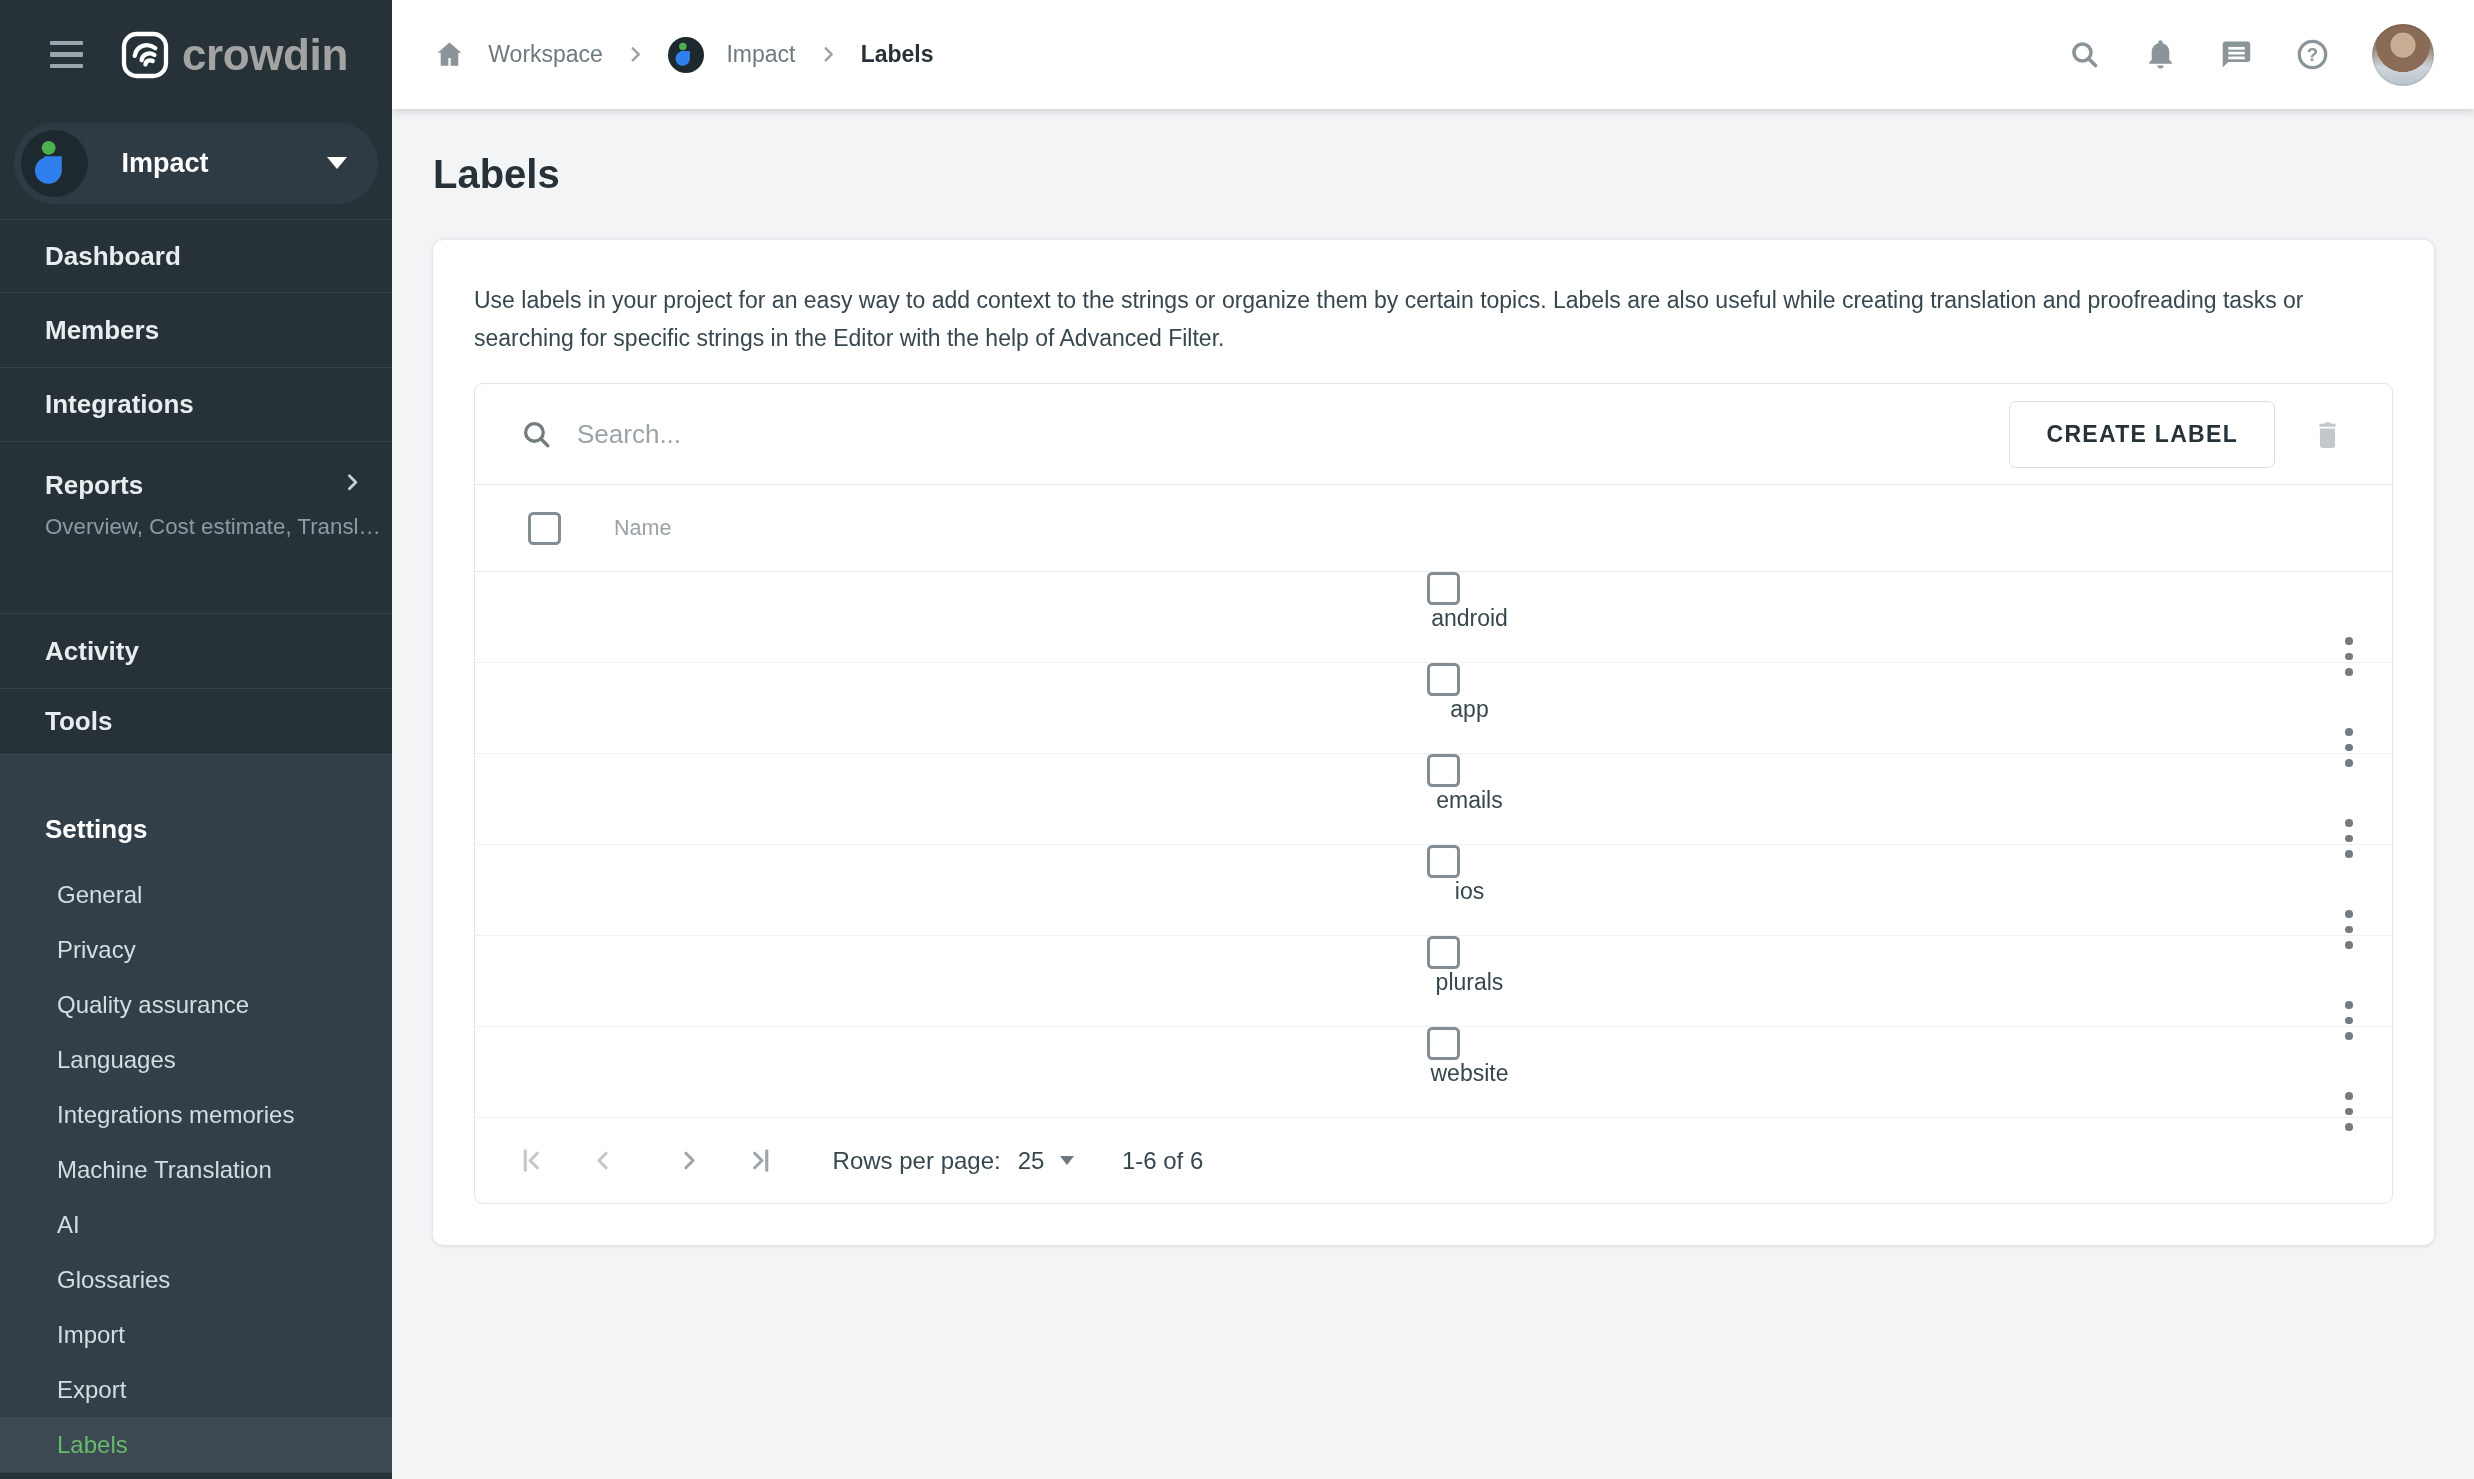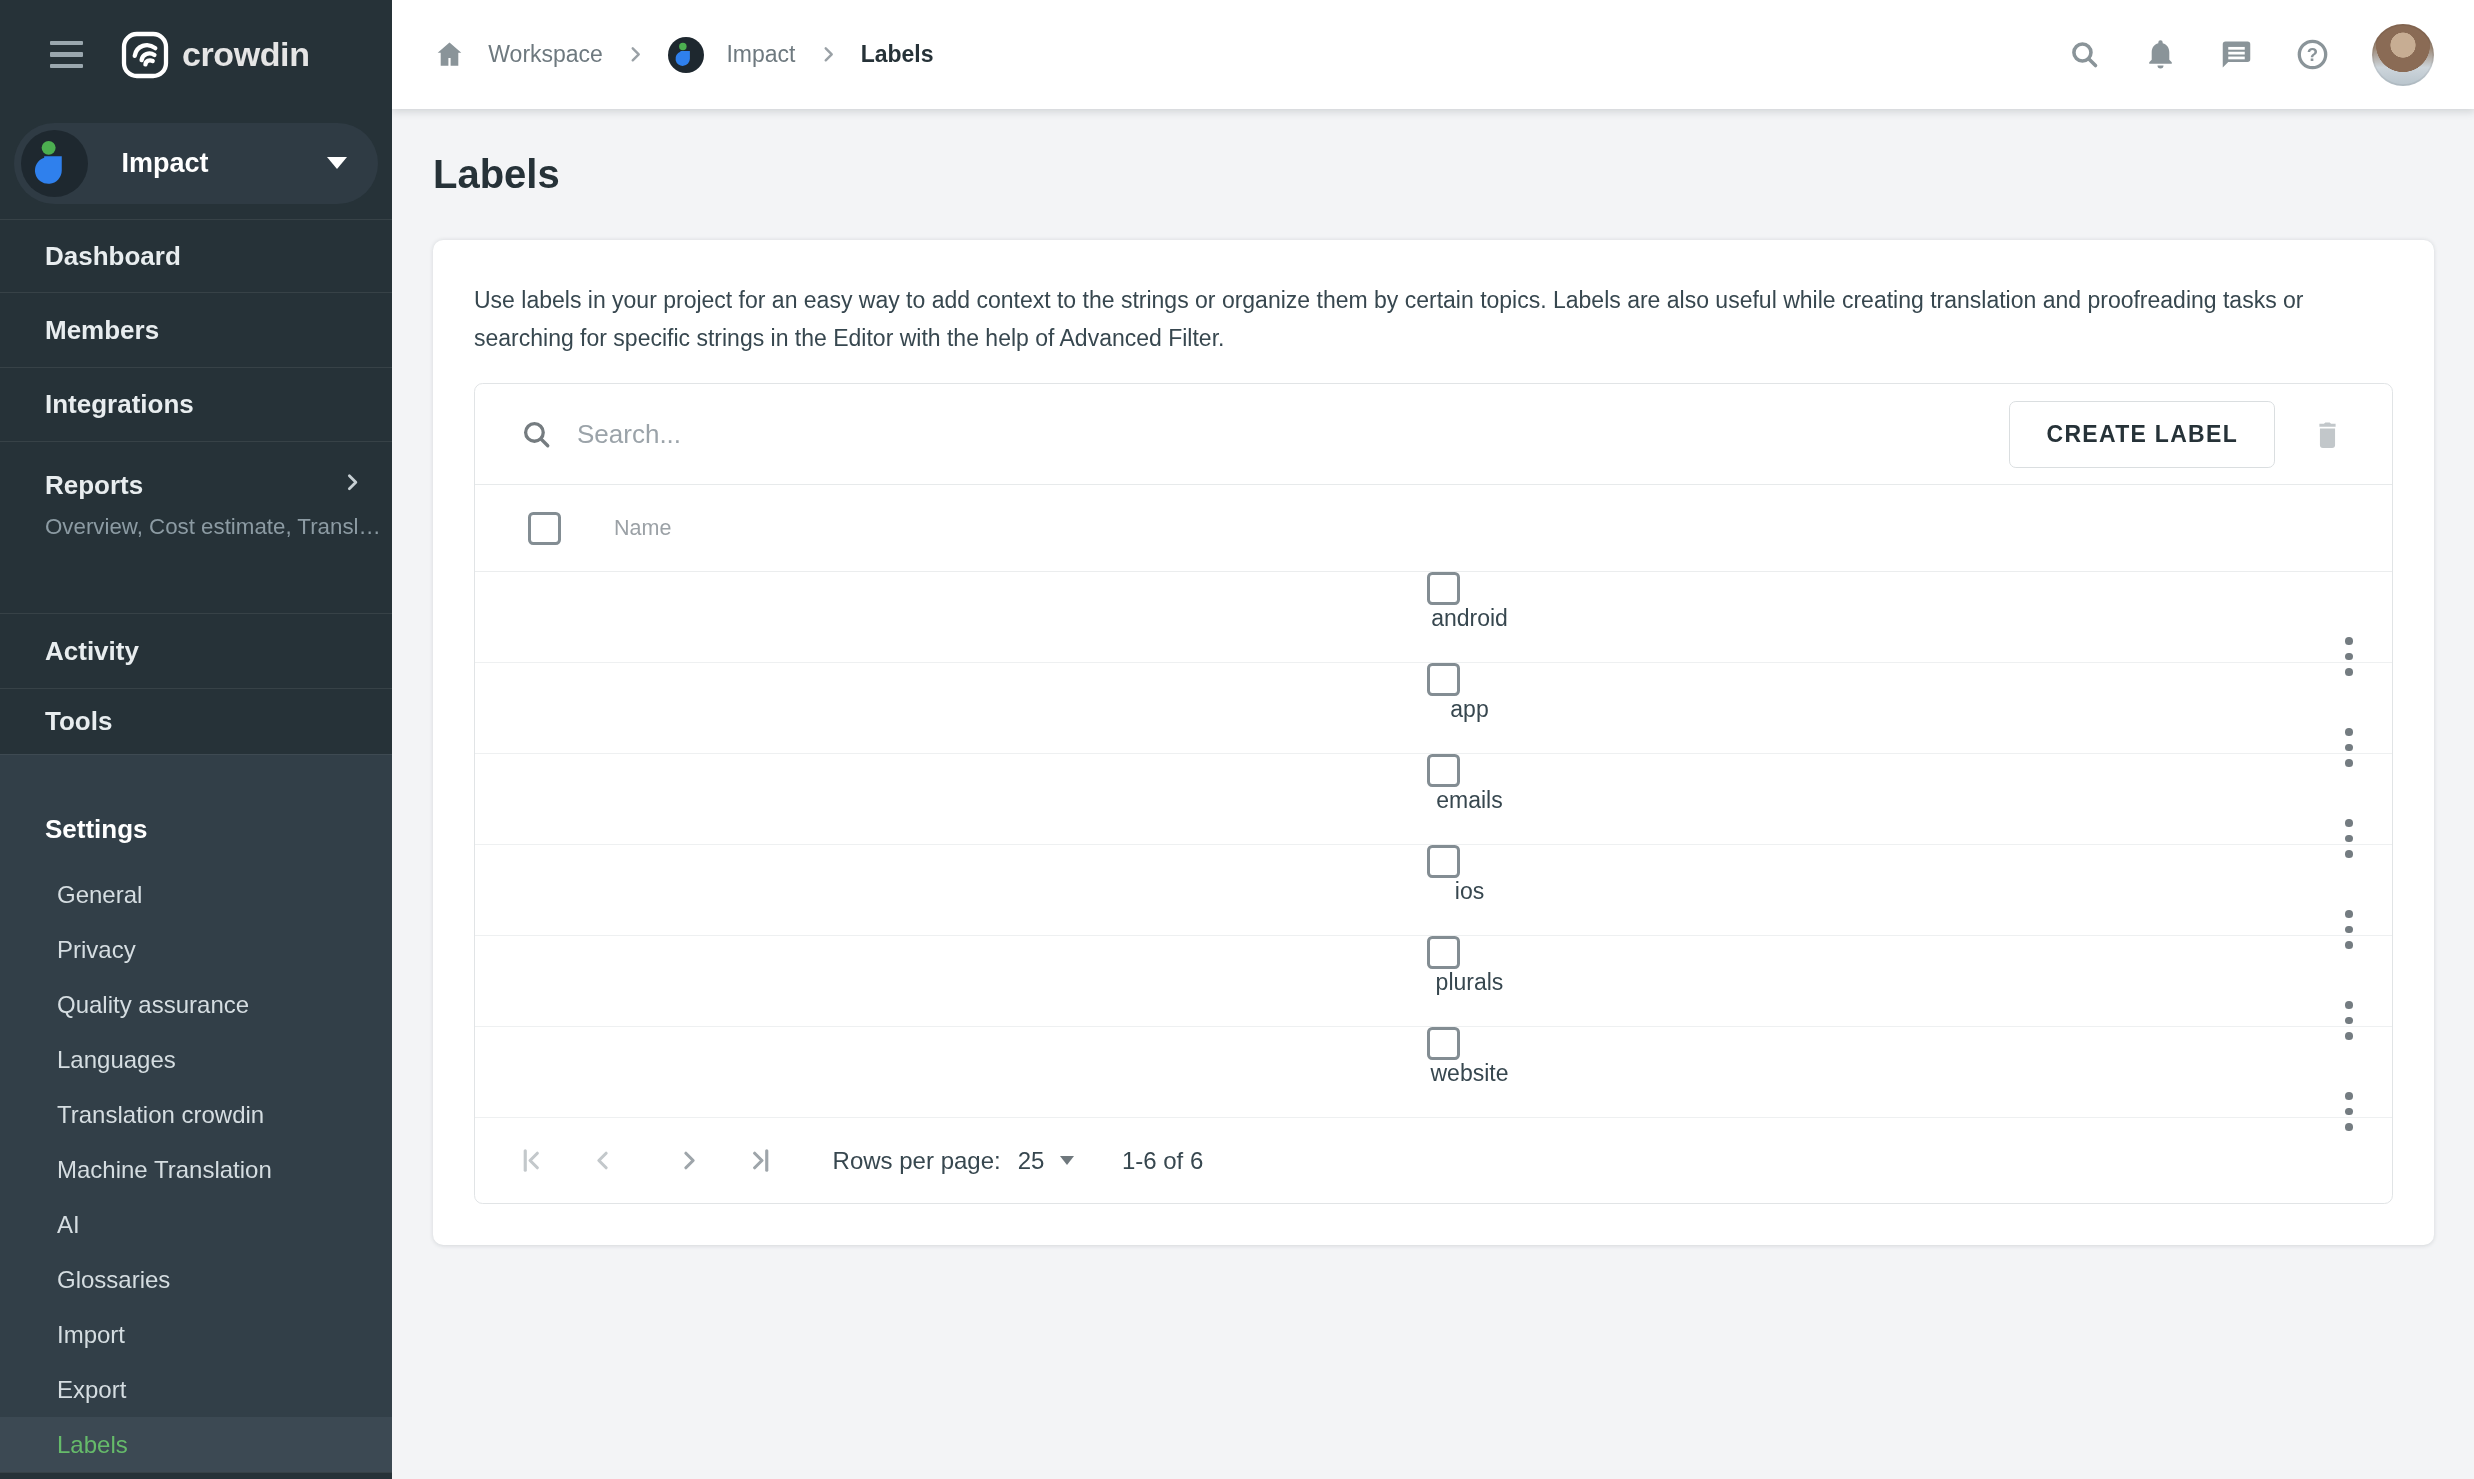--- a/index.html
+++ b/index.html
@@ -14,21 +14,21 @@
   
   .sidebar {
     position: absolute; left: 0; top: 0; width: 392px; height: 1480px;
     background: #263238; z-index: 3; display: flex; flex-direction: column;
   }
   .sb-header { height: 109px; flex: none; display: flex; align-items: center; padding-left: 50px; }
   .hamburger { width: 33px; display: flex; flex-direction: column; gap: 6.9px; cursor: pointer; }
   .hamburger span { display: block; height: 4.3px; background: #9AA7AE; border-radius: 0.9px; }
   .logo { display: flex; align-items: center; margin-left: 38px; gap: 13px; }
   .logo-badge { width: 48px; height: 48px; }
-  .logo-text { color: #e5e5e5; font-size: 34px; font-weight: 700; letter-spacing: -0.4px; }
+  .logo-text { color: #a3a3a3; font-size: 44px; font-weight: 700; letter-spacing: -0.4px; }
 
   .pill {
     margin: 13.7px 13.7px 0; height: 81px; flex: none;
     background: #2F3B44; border-radius: 41px;
     display: flex; align-items: center; padding: 0 31px 0 6.9px; cursor: pointer;
   }
   .pill-avatar { width: 67px; height: 67px; flex: none; }
   .pill-name { margin-left: 34px; color: #FFFFFF; font-size: 27px; font-weight: 700; }
   .pill-caret {
     margin-left: auto; width: 0; height: 0;
@@ -186,21 +186,21 @@
     <div class="sub-item">
         <span>Privacy</span>
       </div>
     <div class="sub-item">
         <span>Quality assurance</span>
       </div>
     <div class="sub-item">
         <span>Languages</span>
       </div>
     <div class="sub-item">
-        <span>Translation crowdin</span>
+        <span>Integrations memories</span>
       </div>
     <div class="sub-item">
         <span>Machine Translation</span>
       </div>
     <div class="sub-item">
         <span>AI</span>
       </div>
     <div class="sub-item">
         <span>Glossaries</span>
       </div>

